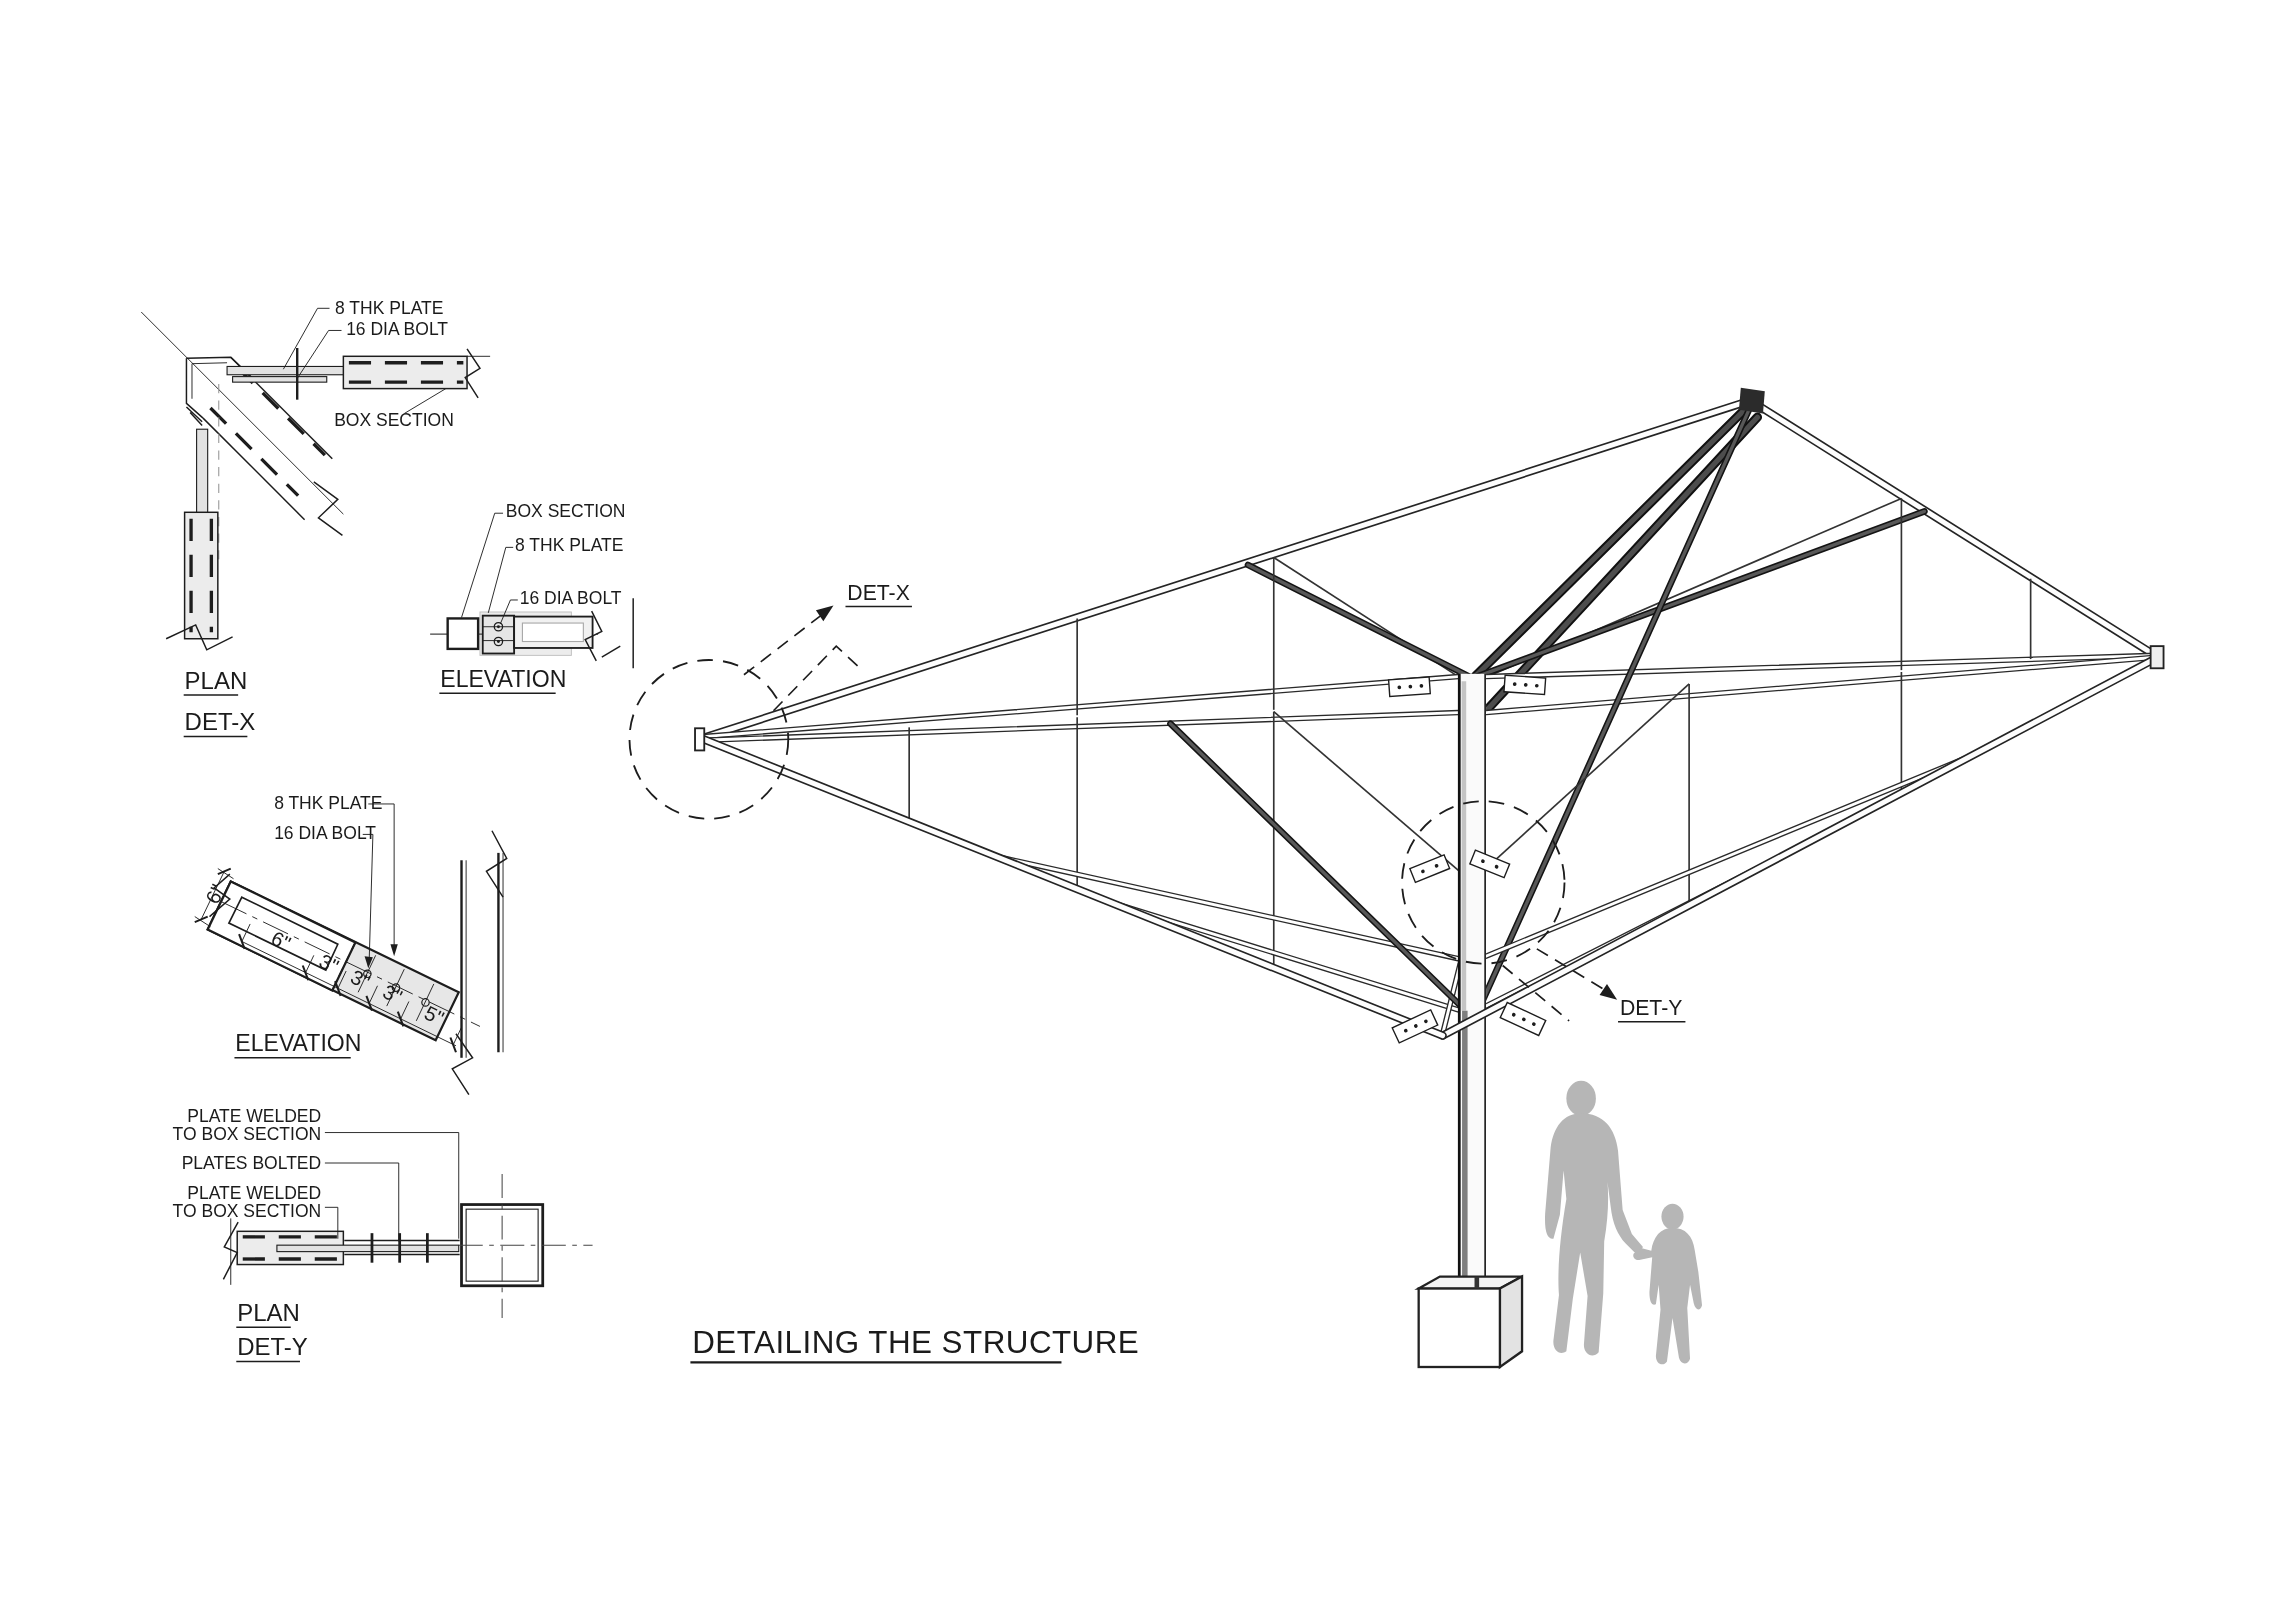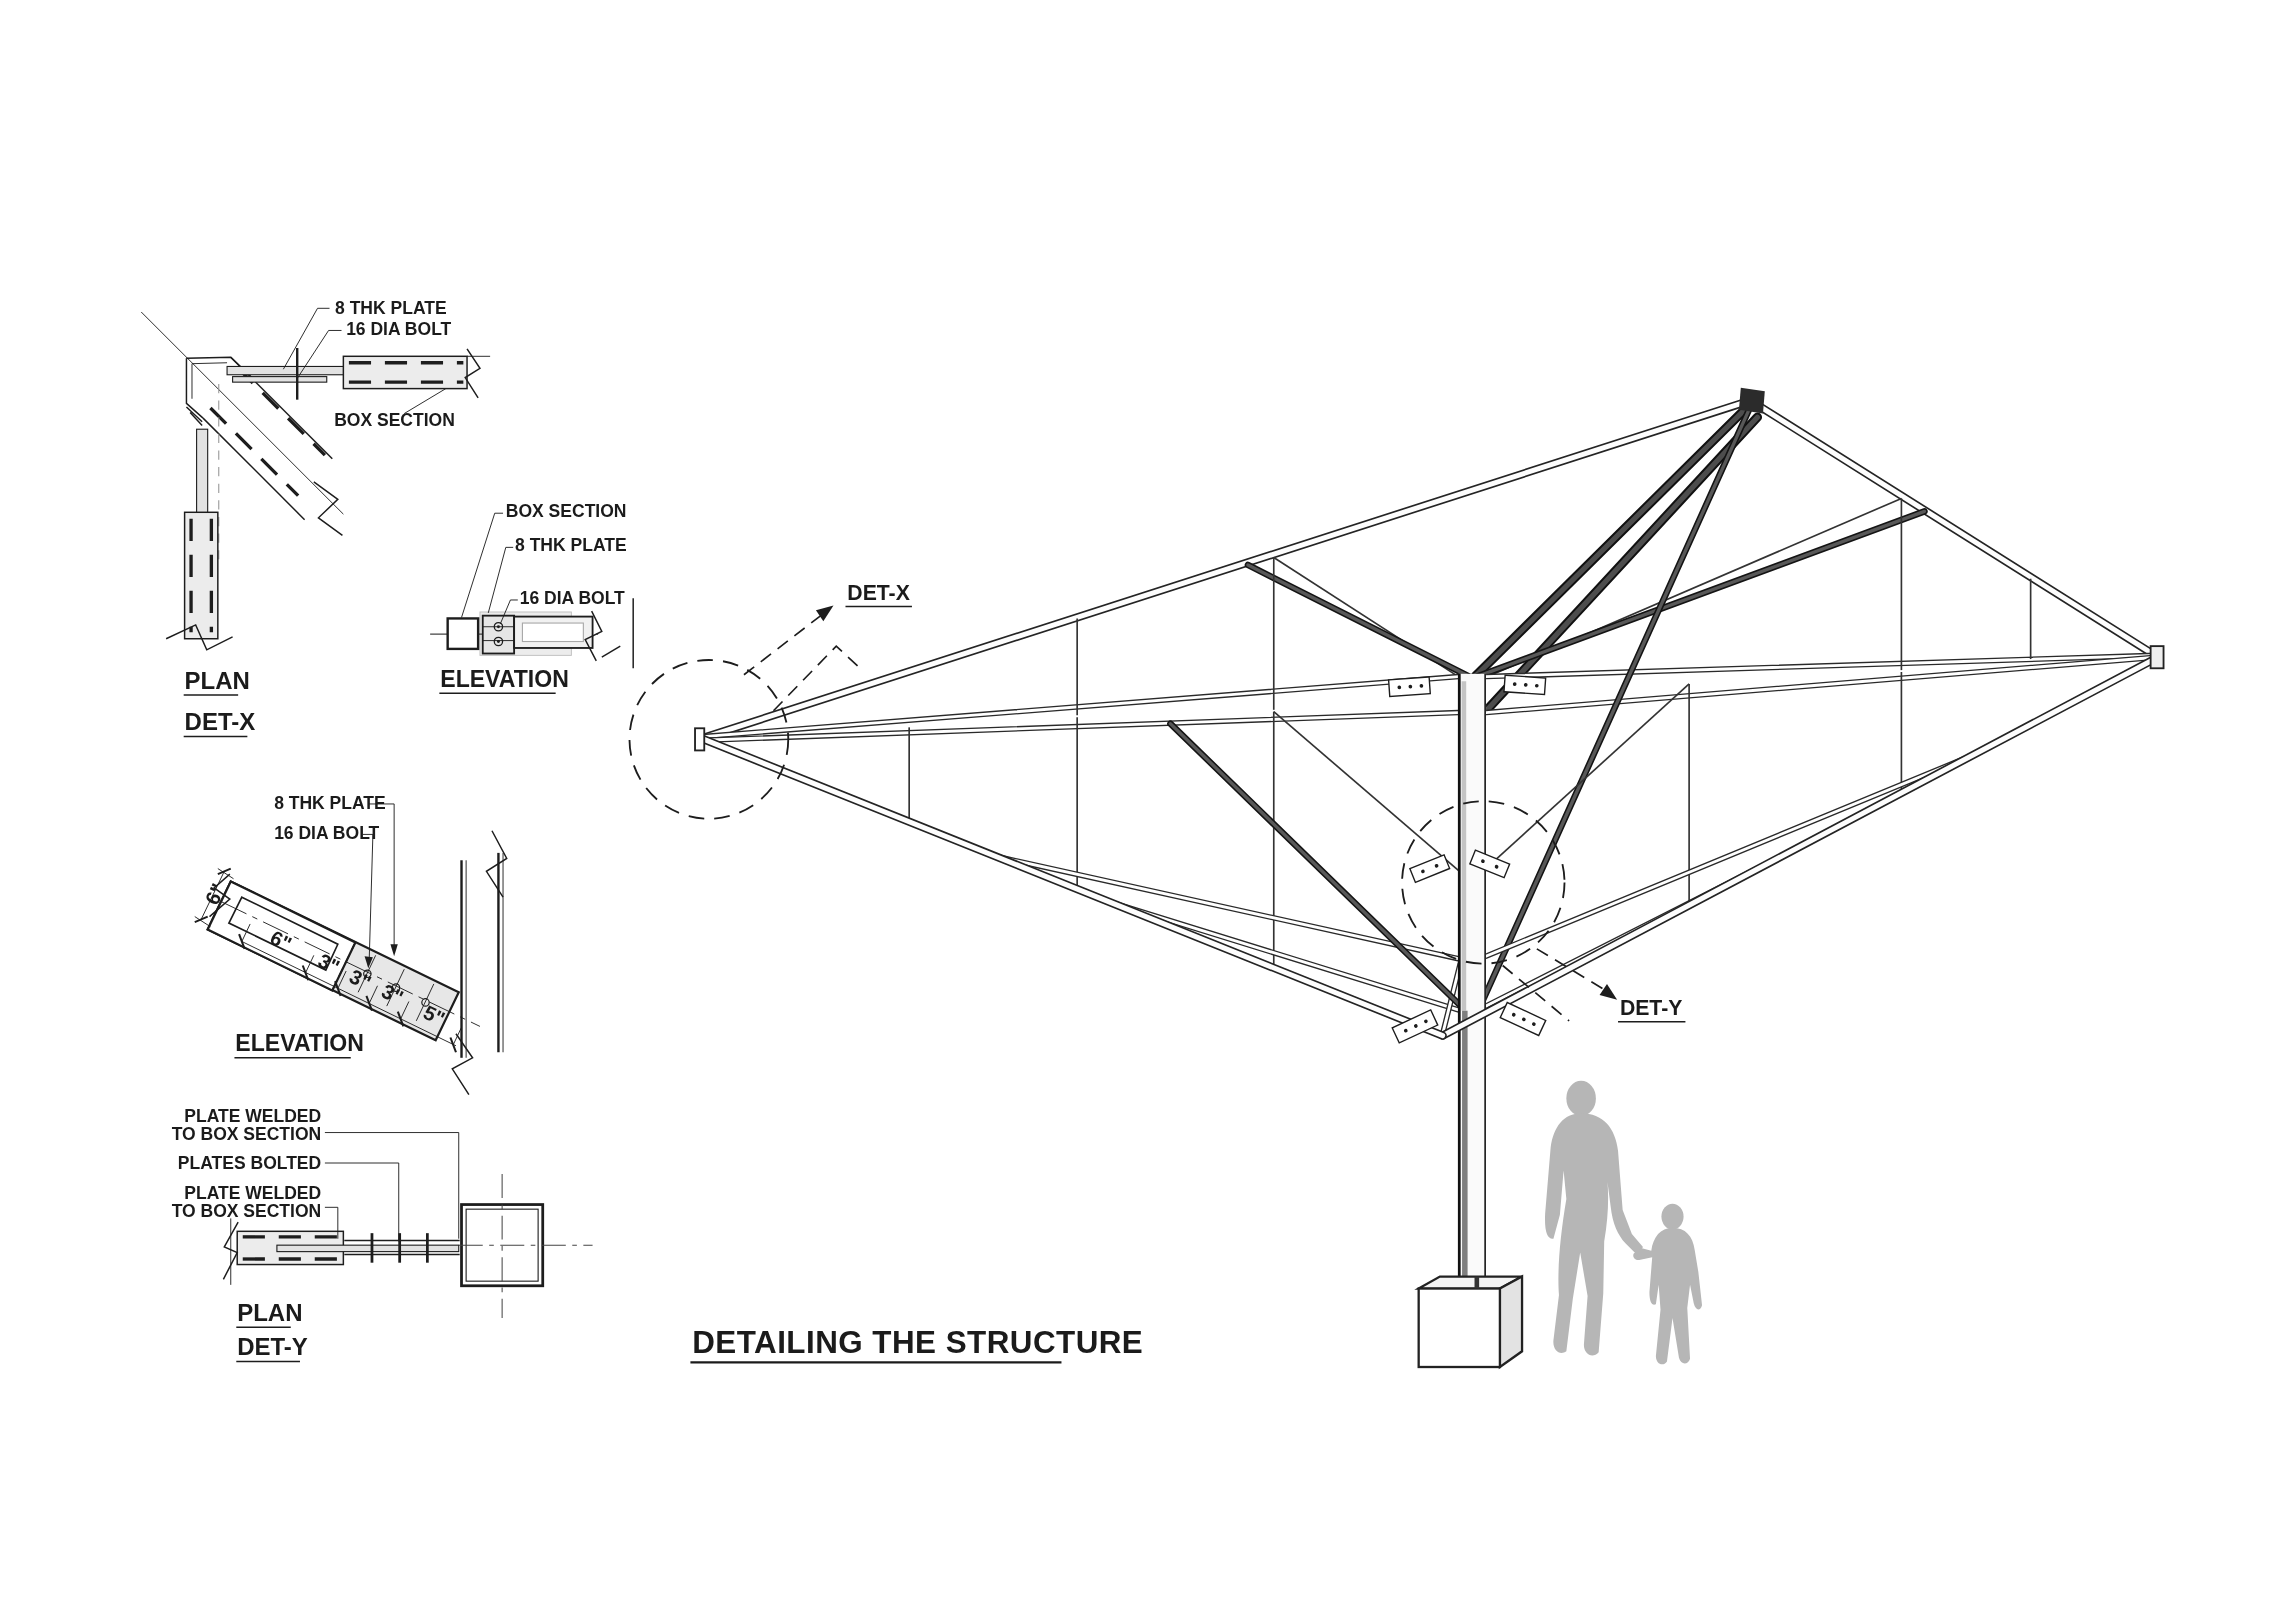--- a/index.html
+++ b/index.html
@@ -1,16 +1,16 @@
 <!DOCTYPE html>
 <html style="font-size:14.8px"><head>
 <meta charset="utf-8">
 <style>
   html,body{margin:0;padding:0;background:#ffffff;}
-  .page{position:relative;width:2290px;height:1619px;background:#ffffff;overflow:hidden;font-weight:bold;}
+  .page{position:relative;width:2290px;height:1619px;background:#ffffff;overflow:hidden;}
   svg{display:block;}
   text{font-family:"Liberation Sans","DejaVu Sans",sans-serif;fill:#1b1b1b;}
   .lbl{font-size:19px;}
   .lbl2{font-size:19px;}
   .cap{font-size:26px;}
   .cap-small{font-size:25px;}
   .dim{font-size:22px;}
   .callout{font-size:23px;}
   .title{font-size:34px;letter-spacing:0.5px;}
   .ln{stroke:#1d1d1d;stroke-width:1.6;fill:none;}

